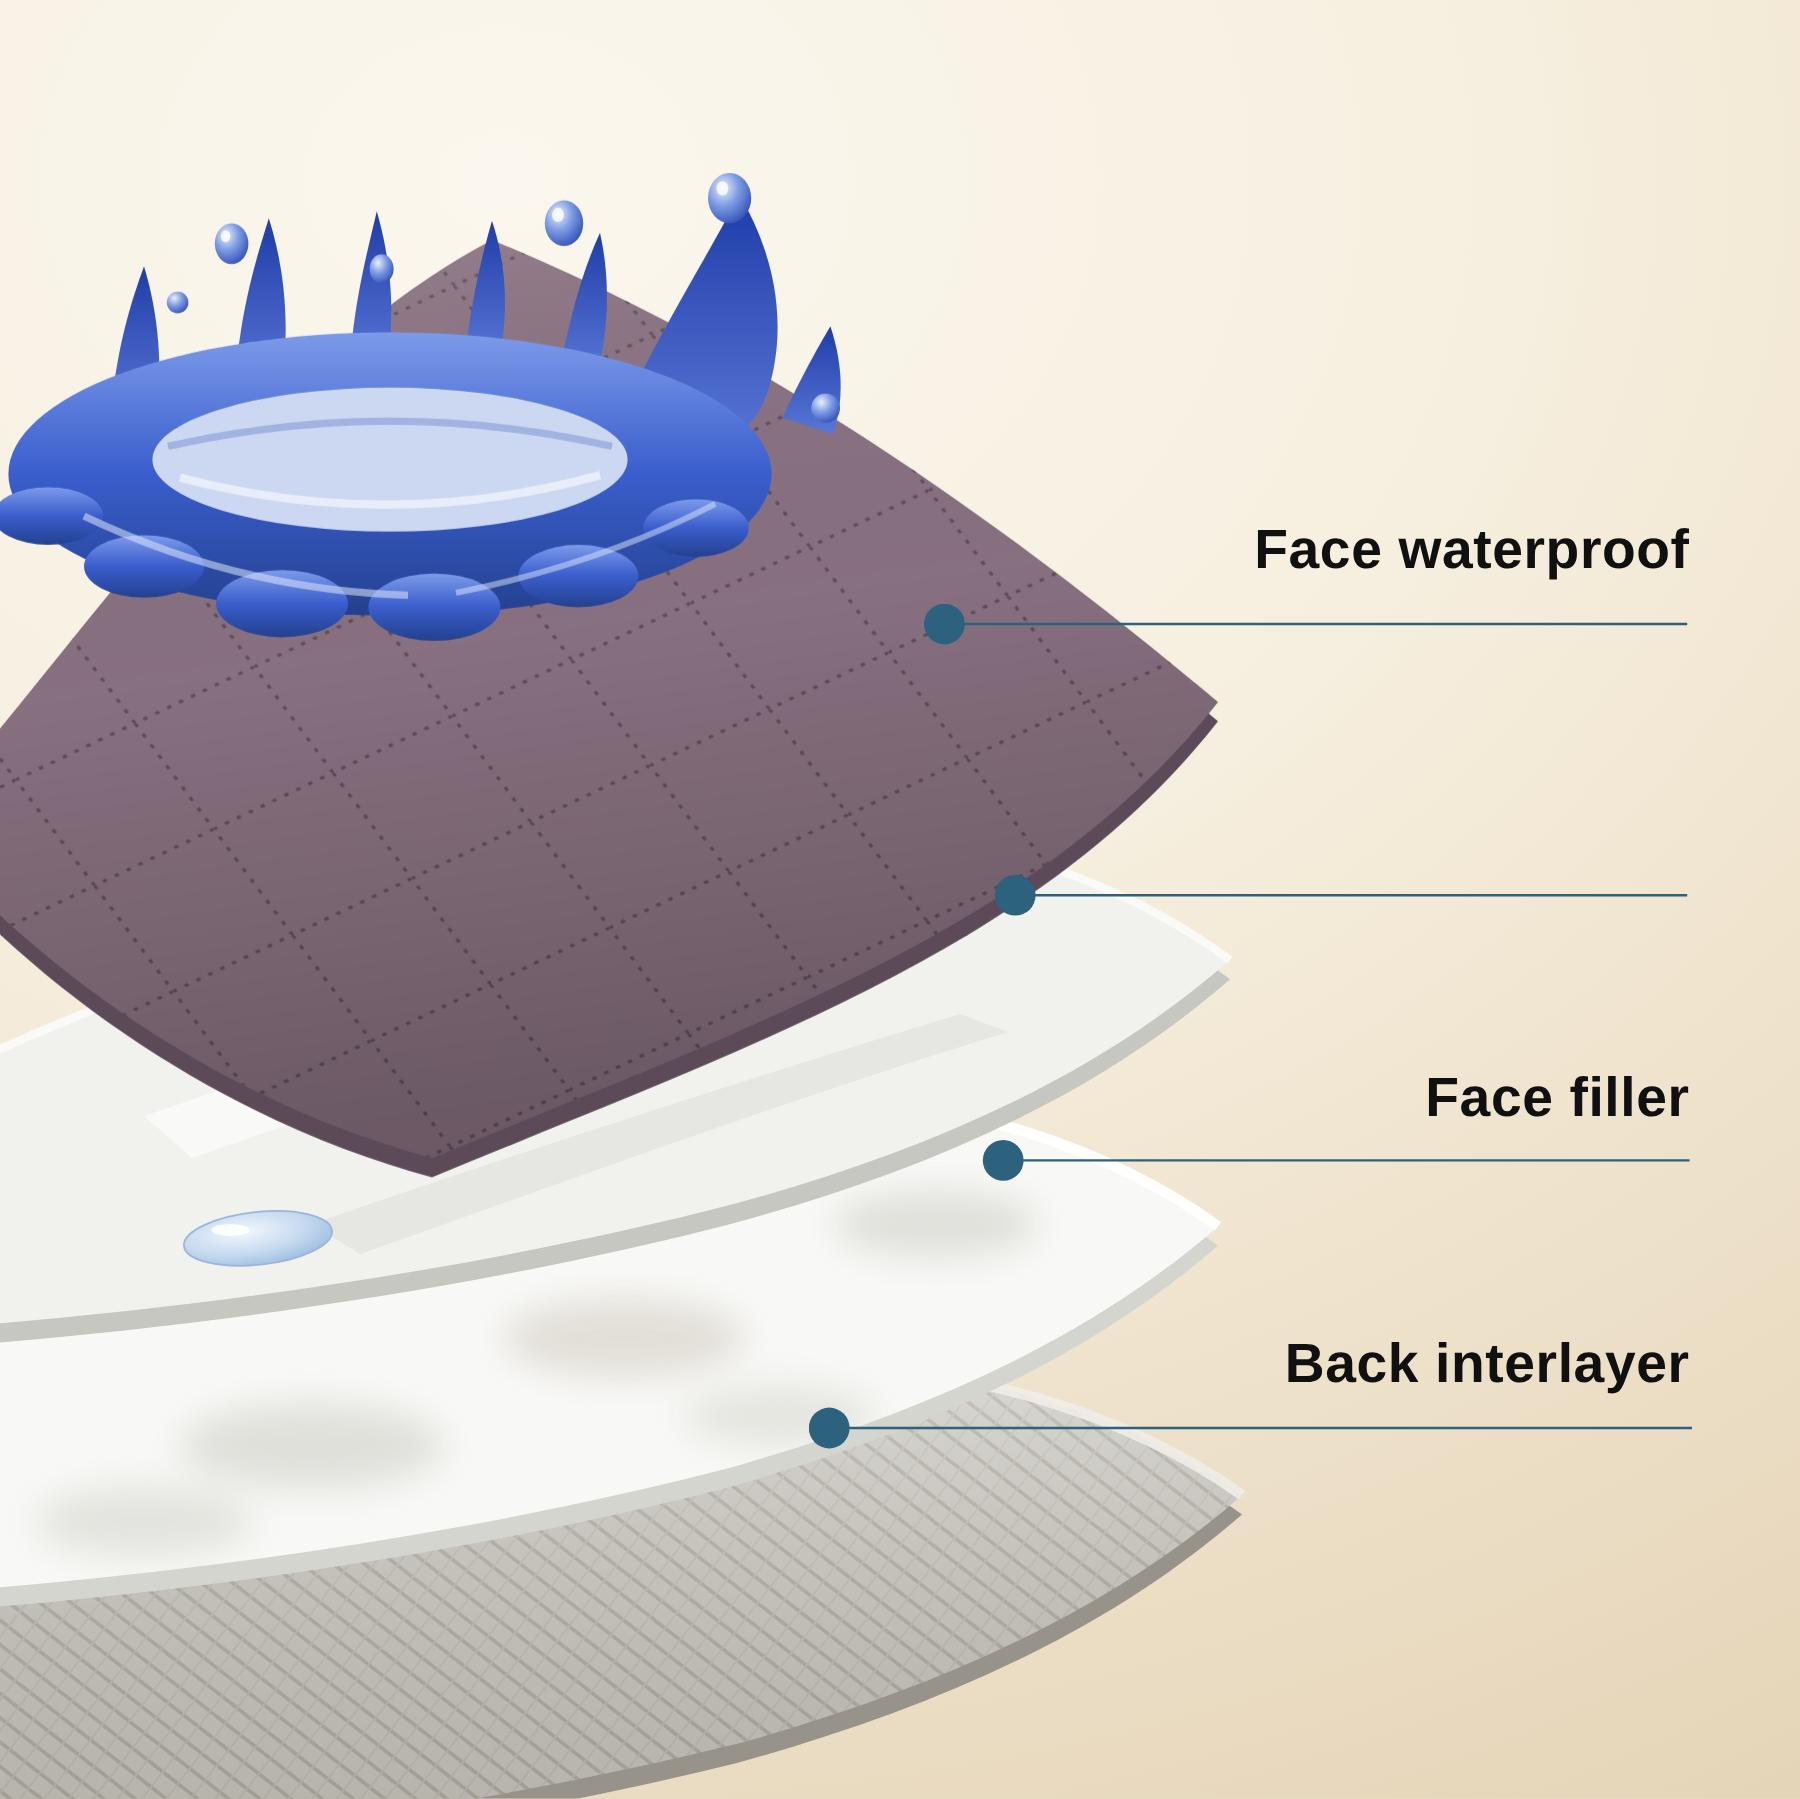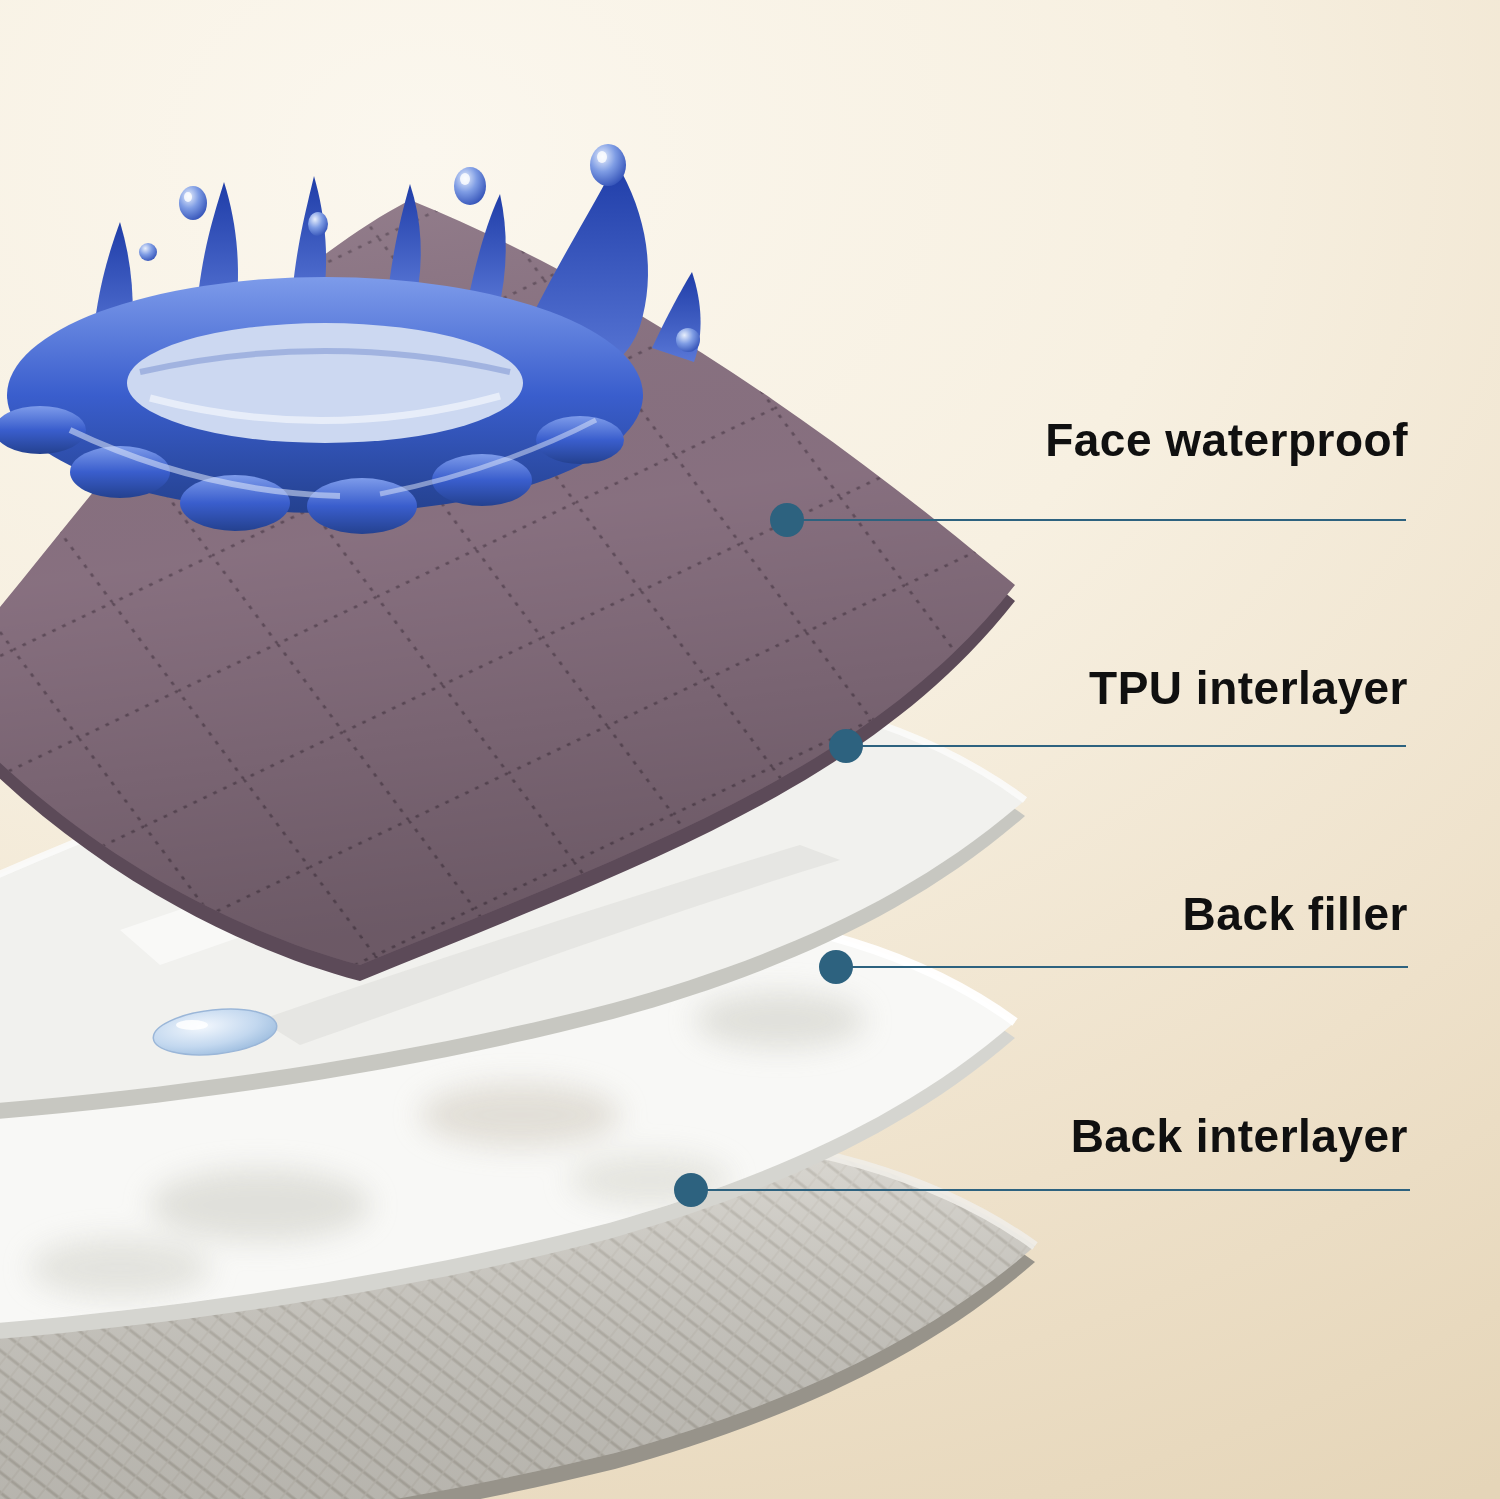--- a/index.html
+++ b/index.html
@@ -166,18 +166,17 @@
       <line x1="836" y1="967" x2="1408" y2="967" stroke-width="2" stroke="#2d627f"></line>
       <circle cx="836" cy="967" r="17" fill="#2d627f"></circle>
     </g>
     <g>
       <line x1="691" y1="1190" x2="1410" y2="1190" stroke-width="2" stroke="#2d627f"></line>
       <circle cx="691" cy="1190" r="17" fill="#2d627f"></circle>
     </g>
   </g>
 </svg>
 
-<div class="callout-label" style="top:413px">Face waterproof</div>
-<div class="callout-label" style="top:661px">TPU interlayer</div>
-<div class="callout-label" style="top:887px">Back filler</div>
+<div class="callout-label" style="top:430px">Face waterproof</div>
+<div class="callout-label" style="top:887px">Face filler</div>
 <div class="callout-label" style="top:1109px">Back interlayer</div>
 
 </div>
 
 </body></html>

